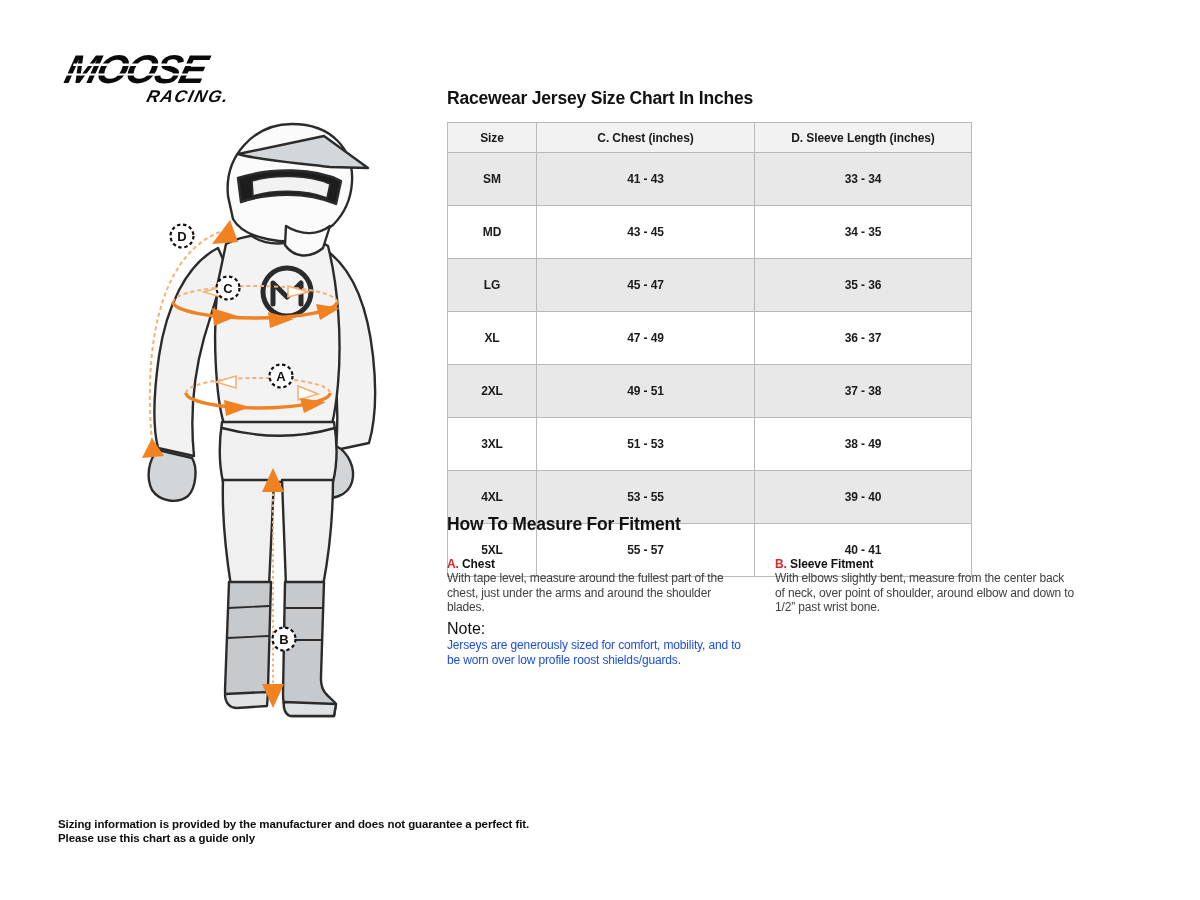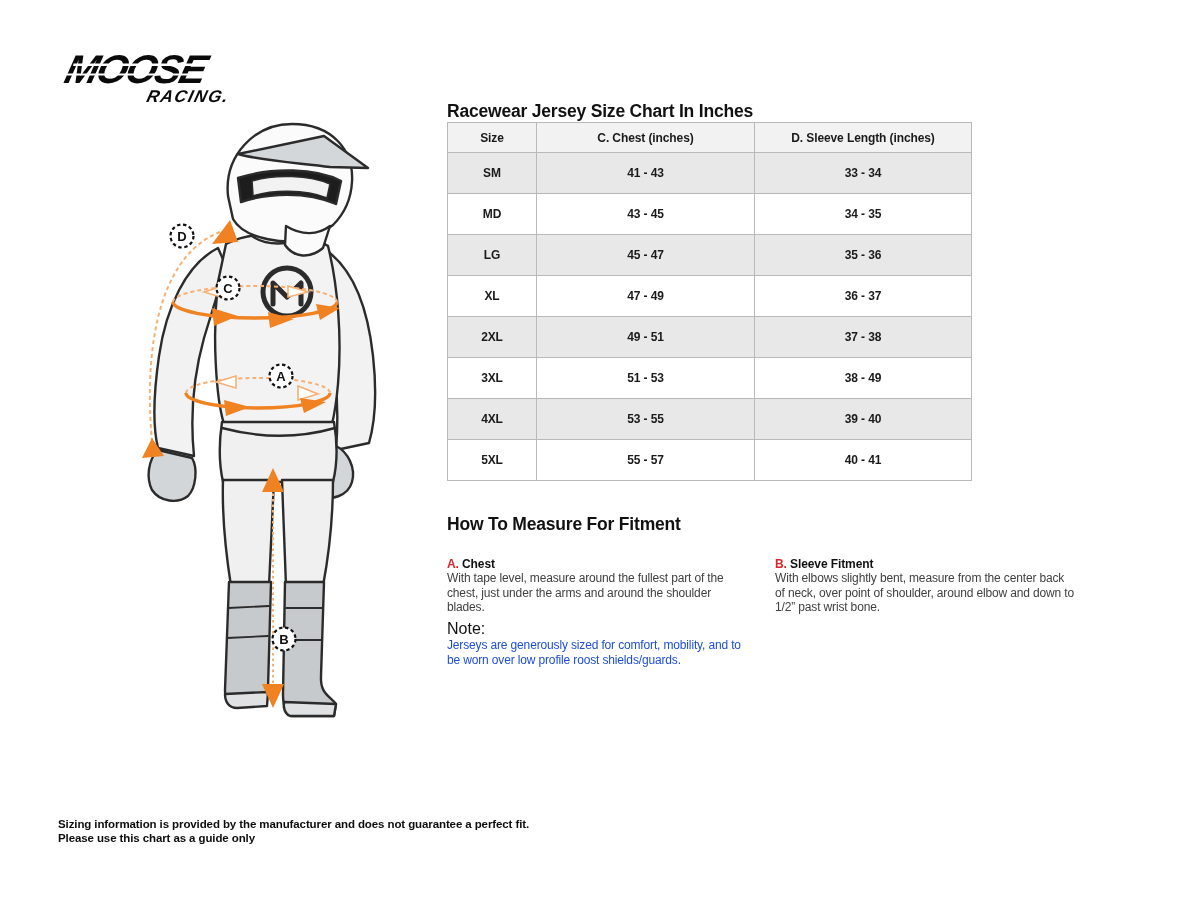--- a/index.html
+++ b/index.html
@@ -8,28 +8,28 @@
   .sheet { position:relative; width:1200px; height:900px; background:#fff; overflow:hidden; }
 
   
   .logo { position:absolute; left:55px; top:50px; width:200px; height:58px; }
 
   
   .illustration { position:absolute; left:140px; top:116px; width:312px; height:622px; }
 
   
   .page-title { position:absolute; left:447px; top:88px; font-size:17.5px; font-weight:bold;
-                letter-spacing:-0.2px; color:#111;margin-top:13px; }
+                letter-spacing:-0.2px; color:#111; }
 
   .size-table { position:absolute; left:447px; top:122px; width:524px;
                 border-collapse:collapse; table-layout:fixed; }
   .size-table th, .size-table td { border:1px solid #b9b9b9; text-align:center;
                 font-size:12px; font-weight:bold; color:#1a1a1a; letter-spacing:-0.1px; }
   .size-table th { height:30px; background:#f2f2f2; }
-  .size-table td { height:41px; background:#ffffff; }
+  .size-table td { height:53px; background:#ffffff; }
   .size-table tbody tr:nth-child(odd) td { background:#e8e8e8; }
   .col-size { width:89px; } .col-chest { width:218px; } .col-sleeve { width:217px; }
 
   .measure-heading { position:absolute; left:447px; top:514px; font-size:17.5px;
                 font-weight:bold; letter-spacing:-0.2px; }
 
   .measure-item { position:absolute; top:541px; width:302px; }
   .measure-item.item-a { left:447px; }
   .measure-item.item-b { left:775px; }
   .measure-label { font-size:12px; font-weight:bold; letter-spacing:-0.1px;margin-top:16px; }

